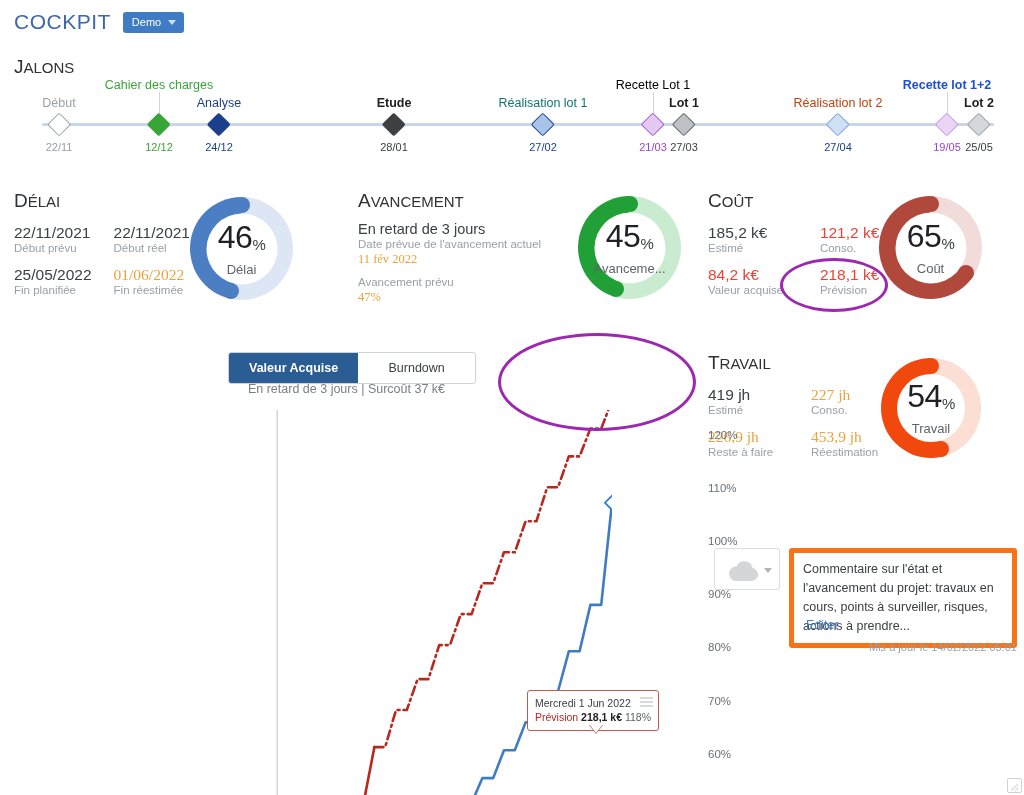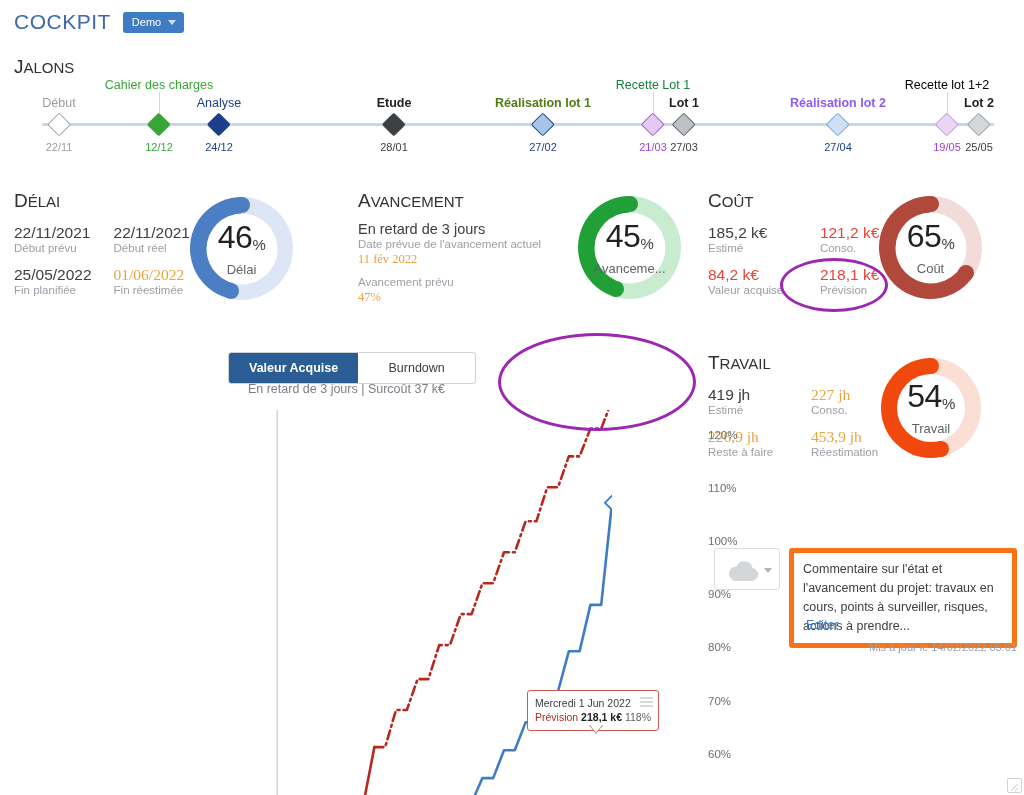--- a/index.html
+++ b/index.html
@@ -147,50 +147,50 @@
           </div>
         </div>
         <div class="ms" style="left: 380px;">
           <div class="lbl" style="position:absolute;left:50%;transform:translateX(-50%);top:0px;color:#202124;font-weight:bold">Etude</div>
           <div style="position:absolute;top:20px;left:50%;transform:translateX(-50%)">
             <div class="dia" style="background:#3c4043;border-color:#3c4043"></div>
             <div class="dt" style="color:#3c4043;font-weight:normal">28/01</div>
           </div>
         </div>
         <div class="ms" style="left: 529px;">
-          <div class="lbl" style="position:absolute;left:50%;transform:translateX(-50%);top:0px;color:#4d7c0f;font-weight:bold">Réalisation lot 1</div>
+          <div class="lbl" style="position:absolute;left:50%;transform:translateX(-50%);top:0px;color:#0f766e;font-weight:normal">Réalisation lot 1</div>
           <div style="position:absolute;top:20px;left:50%;transform:translateX(-50%)">
             <div class="dia" style="background:#a8c4e8;border-color:#1b3f8b"></div>
             <div class="dt" style="color:#1b3f8b;font-weight:normal">27/02</div>
           </div>
         </div>
         <div class="ms" style="left: 639px;">
-          <div class="lbl" style="position:absolute;left:50%;transform:translateX(-50%);top:-18px;color:#15803d;font-weight:normal">Recette Lot 1</div>
+          <div class="lbl" style="position:absolute;left:50%;transform:translateX(-50%);top:-18px;color:#000000;font-weight:normal">Recette Lot 1</div>
           <div class="stem" style="top:-4px;height:31px"></div>
           <div style="position:absolute;top:20px;left:50%;transform:translateX(-50%)">
             <div class="dia" style="background:#e4c9f2;border-color:#a55ad1"></div>
             <div class="dt" style="color:#a03fd6;font-weight:normal">21/03</div>
           </div>
         </div>
         <div class="ms" style="left: 670px;">
           <div class="lbl" style="position:absolute;left:50%;transform:translateX(-50%);top:0px;color:#202124;font-weight:bold">Lot 1</div>
           <div style="position:absolute;top:20px;left:50%;transform:translateX(-50%)">
             <div class="dia" style="background:#bdc1c6;border-color:#5f6368"></div>
             <div class="dt" style="color:#3c4043;font-weight:normal">27/03</div>
           </div>
         </div>
         <div class="ms" style="left: 824px;">
-          <div class="lbl" style="position:absolute;left:50%;transform:translateX(-50%);top:0px;color:#8b5cf6;font-weight:bold">Réalisation lot 2</div>
+          <div class="lbl" style="position:absolute;left:50%;transform:translateX(-50%);top:0px;color:#c2410c;font-weight:normal">Réalisation lot 2</div>
           <div style="position:absolute;top:20px;left:50%;transform:translateX(-50%)">
             <div class="dia" style="background:#cfe0f5;border-color:#7aa4de"></div>
             <div class="dt" style="color:#1b3f8b;font-weight:normal">27/04</div>
           </div>
         </div>
         <div class="ms" style="left: 933px;">
-          <div class="lbl" style="position:absolute;left:50%;transform:translateX(-50%);top:-18px;color:#000000;font-weight:normal">Recette lot 1+2</div>
+          <div class="lbl" style="position:absolute;left:50%;transform:translateX(-50%);top:-18px;color:#1d4ed8;font-weight:bold">Recette lot 1+2</div>
           <div class="stem" style="top:-4px;height:31px"></div>
           <div style="position:absolute;top:20px;left:50%;transform:translateX(-50%)">
             <div class="dia" style="background:#ead5f5;border-color:#c99ae0"></div>
             <div class="dt" style="color:#a03fd6;font-weight:normal">19/05</div>
           </div>
         </div>
         <div class="ms" style="left: 965px;">
           <div class="lbl" style="position:absolute;left:50%;transform:translateX(-50%);top:0px;color:#202124;font-weight:bold">Lot 2</div>
           <div style="position:absolute;top:20px;left:50%;transform:translateX(-50%)">
             <div class="dia" style="background:#d5d8db;border-color:#9aa0a6"></div>

